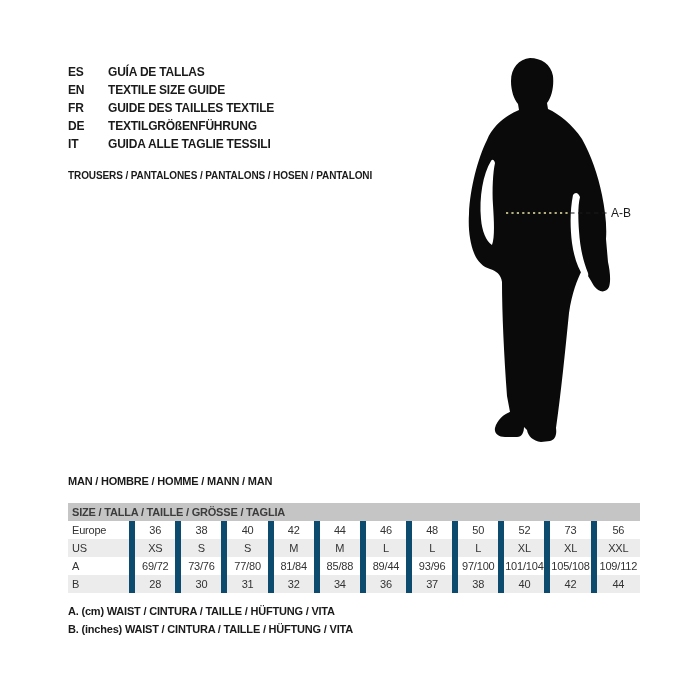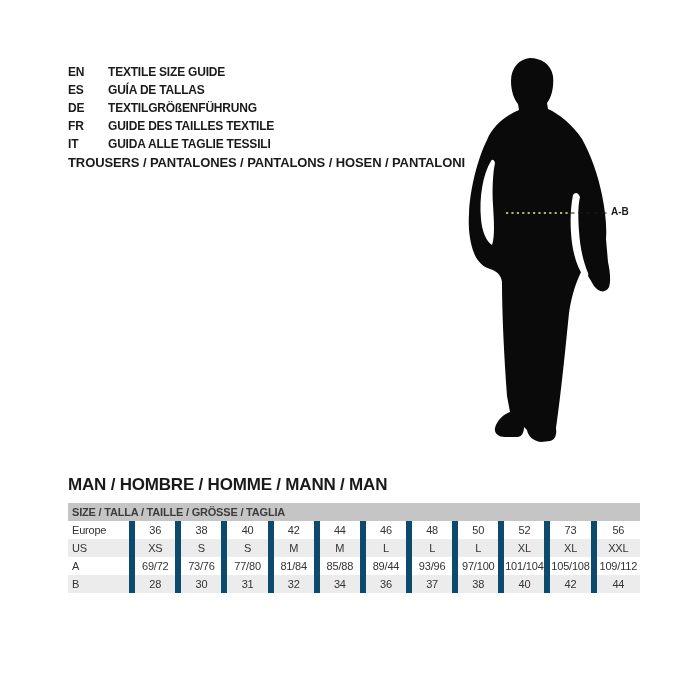--- a/index.html
+++ b/index.html
@@ -5,26 +5,26 @@
   html,body{margin:0;padding:0;background:#fff;}
   .page{
     position:relative;width:700px;height:700px;background:#ffffff;overflow:hidden;
     font-family:"Liberation Sans",sans-serif;color:#1a1a1a;letter-spacing:-0.2px;
   }
   
   .langs{position:absolute;left:68px;top:63px;}
   .lang-row{display:flex;height:18px;line-height:18px;font-size:12px;font-weight:700;}
   .lang-code{width:40px;}
   
-  .garment-heading{position:absolute;left:68px;top:155px;font-size:13px;font-weight:700;letter-spacing:-0.1px;}
+  .garment-heading{position:absolute;left:68px;top:170px;font-size:10px;font-weight:700;letter-spacing:-0.1px;}
   
   .figure{position:absolute;left:460px;top:55px;width:160px;height:390px;}
-  .ab-label{position:absolute;left:611px;top:206px;font-size:10px;font-weight:700;letter-spacing:0;}
-  
-  .man-heading{position:absolute;left:68px;top:475px;font-size:17px;font-weight:700;}
+  .ab-label{position:absolute;left:611px;top:206px;font-size:12px;font-weight:400;letter-spacing:0;}
+  
+  .man-heading{position:absolute;left:68px;top:475px;font-size:11px;font-weight:700;}
   
   .size-table{
     position:absolute;left:68px;top:503px;width:572px;
     border-collapse:collapse;table-layout:fixed;font-size:11px;color:#333;
   }
   .size-table th{
     background:#c5c5c5;color:#3c3c3c;font-weight:700;text-align:left;
     height:16px;padding:1px 0 1px 4px;font-size:11px;
   }
   .size-table td{height:18px;padding:0;text-align:center;font-weight:400;}
@@ -35,34 +35,34 @@
   .notes{position:absolute;left:68px;top:602px;}
   .note-line{height:18px;line-height:18px;font-size:11px;font-weight:700;}
 </style>
 </head>
 <body>
 
 <div class="page">
 
   <div class="langs">
     <div class="lang-row">
+      <span class="lang-code">ES</span>
+      <span class="lang-label">GUÍA DE TALLAS</span>
+    </div>
+    <div class="lang-row">
       <span class="lang-code">EN</span>
       <span class="lang-label">TEXTILE SIZE GUIDE</span>
     </div>
     <div class="lang-row">
-      <span class="lang-code">ES</span>
-      <span class="lang-label">GUÍA DE TALLAS</span>
+      <span class="lang-code">FR</span>
+      <span class="lang-label">GUIDE DES TAILLES TEXTILE</span>
     </div>
     <div class="lang-row">
       <span class="lang-code">DE</span>
       <span class="lang-label">TEXTILGRÖßENFÜHRUNG</span>
-    </div>
-    <div class="lang-row">
-      <span class="lang-code">FR</span>
-      <span class="lang-label">GUIDE DES TAILLES TEXTILE</span>
     </div>
     <div class="lang-row">
       <span class="lang-code">IT</span>
       <span class="lang-label">GUIDA ALLE TAGLIE TESSILI</span>
     </div>
   </div>
 
   <div class="garment-heading">TROUSERS / PANTALONES / PANTALONS / HOSEN / PANTALONI</div>
 
   <svg class="figure" viewBox="0 0 160 390" xmlns="http://www.w3.org/2000/svg" aria-hidden="true">
@@ -195,14 +195,18 @@
         <td>36</td>
         <td>37</td>
         <td>38</td>
         <td>40</td>
         <td>42</td>
         <td>44</td>
       </tr>
     </tbody>
   </table>
 
+  <div class="notes">
+    <div class="note-line">A. (cm) WAIST / CINTURA / TAILLE / HÜFTUNG / VITA</div>
+    <div class="note-line">B. (inches) WAIST / CINTURA / TAILLE / HÜFTUNG / VITA</div>
+  </div>
 
 </div>
 
 </body></html>

